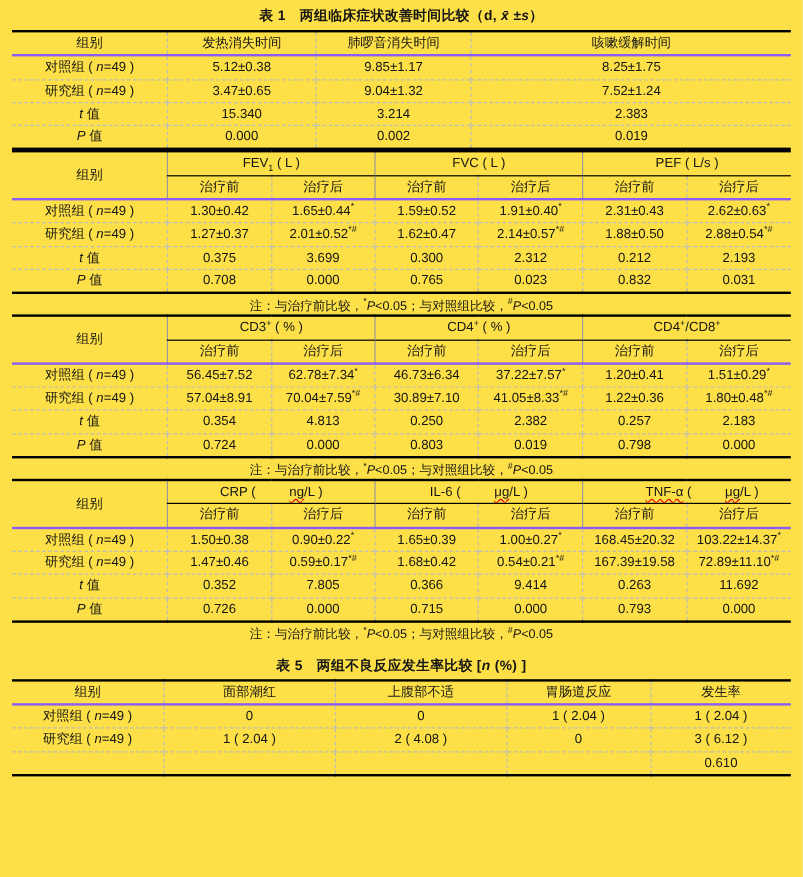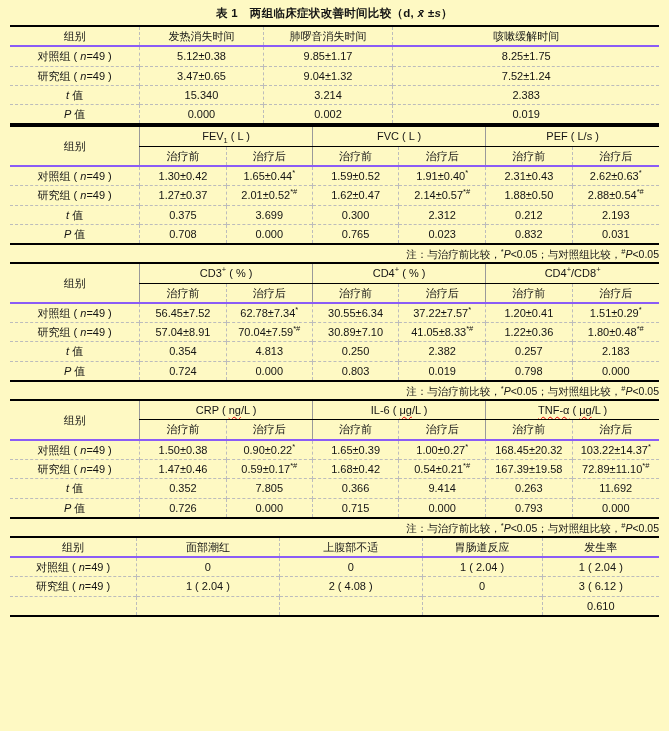--- a/index.html
+++ b/index.html
@@ -1,17 +1,17 @@
 <!DOCTYPE html>
 <html><head>
 <meta charset="utf-8">
 <style>
   html,body{margin:0;padding:0;background:#e8e8e8}
   .page{
-    width:669px;height:731px;margin:0 auto;background:#fef9c3;
+    width:669px;height:731px;margin:0 auto;background:#fde047;
     box-sizing:border-box;padding:3px 10px 0 10px;overflow:hidden;
     font-family:"Liberation Sans","DejaVu Sans",sans-serif;color:#141414;
   }
   .sec{margin:0}
   .caption{
     text-align:center;font-size:11.5px;font-weight:700;
     margin:3px 0 4px 0;letter-spacing:.3px;white-space:nowrap;
   }
   .sec:not(:first-child) .caption{margin-top:11px}
   .caption .fm{font-style:italic;font-weight:700}
@@ -30,22 +30,23 @@
   .vd{border-left:1px dashed #bcbcbc}
   .vs{border-left:1px solid #9a9a9a}
   sup,sub{font-size:7.5px;line-height:0}
   .it{font-style:italic}
   .wavy{
     text-decoration-line:underline;
     text-decoration-style:wavy;
     text-decoration-color:#e60000;
     text-decoration-thickness:1px;
     text-underline-offset:2px;
-  }
-  .note{font-size:10.5px;margin:3px 0 0 0;text-align:right;color:#141414;white-space:nowrap}
+    margin-left:25px;
+  }
+  .note{font-size:10.5px;margin:3px 0 0 0;text-align:center;color:#141414;white-space:nowrap}
 </style>
 </head>
 <body>
 
 <div class="page">
 
   <section class="sec">
     <div class="caption"><span>表 1　两组临床症状改善时间比较（d, </span><span class="fm">x̄ ±s</span><span>）</span></div>
     <table class="tbl">
         <colgroup>
@@ -185,21 +186,21 @@
             <th class="vd">治疗后</th>
             <th class="vs">治疗前</th>
             <th class="vd">治疗后</th>
           </tr>
         </thead>
         <tbody>
           <tr>
             <td class="lbl"><span>对照组 ( </span><span class="it">n</span><span>=49 )</span></td>
             <td class="vd">56.45±7.52</td>
             <td class="vd">62.78±7.34<sup>*</sup></td>
-            <td class="vd">30.55±6.34</td>
+            <td class="vd">46.73±6.34</td>
             <td class="vd">37.22±7.57<sup>*</sup></td>
             <td class="vd">1.20±0.41</td>
             <td class="vd">1.51±0.29<sup>*</sup></td>
           </tr>
           <tr>
             <td class="lbl"><span>研究组 ( </span><span class="it">n</span><span>=49 )</span></td>
             <td class="vd">57.04±8.91</td>
             <td class="vd">70.04±7.59<sup>*#</sup></td>
             <td class="vd">30.89±7.10</td>
             <td class="vd">41.05±8.33<sup>*#</sup></td>
@@ -292,20 +293,21 @@
             <td class="vd">0.000</td>
             <td class="vd">0.793</td>
             <td class="vd">0.000</td>
           </tr>
         </tbody>
       </table>
     <div class="note"><span>注：与治疗前比较，</span><sup>*</sup><span class="it">P</span><span>&lt;0.05；与对照组比较，</span><sup>#</sup><span class="it">P</span><span>&lt;0.05</span></div>
   </section>
 
   <section class="sec">
+    <div class="caption"><span>表 5　两组不良反应发生率比较 [</span><span class="fm">n</span><span> (%) ]</span></div>
     <table class="tbl">
         <colgroup>
           <col style="width: 19.5%;">
           <col style="width: 22%;">
           <col style="width: 22%;">
           <col style="width: 18.5%;">
           <col style="width: 18%;">
         </colgroup>
         <thead>
           <tr>

